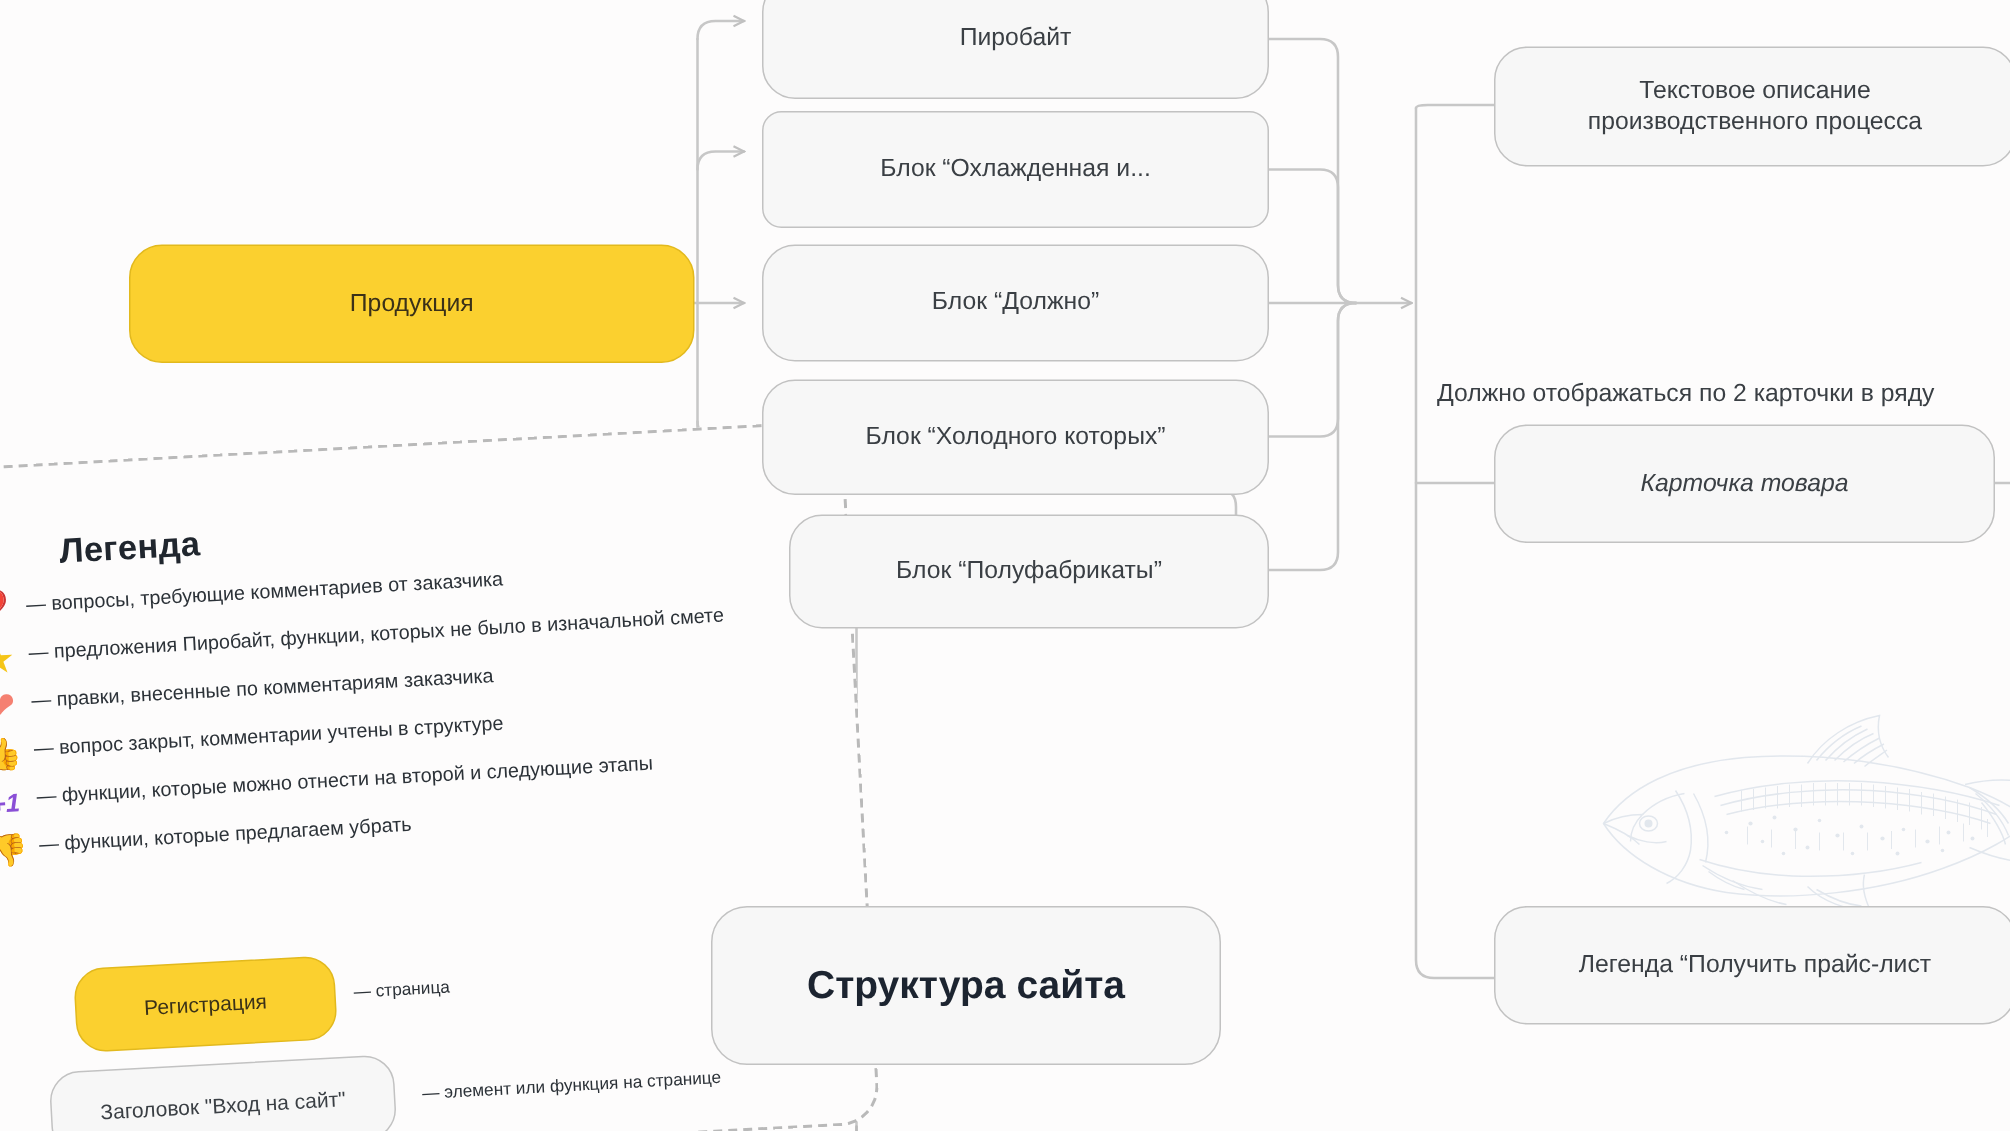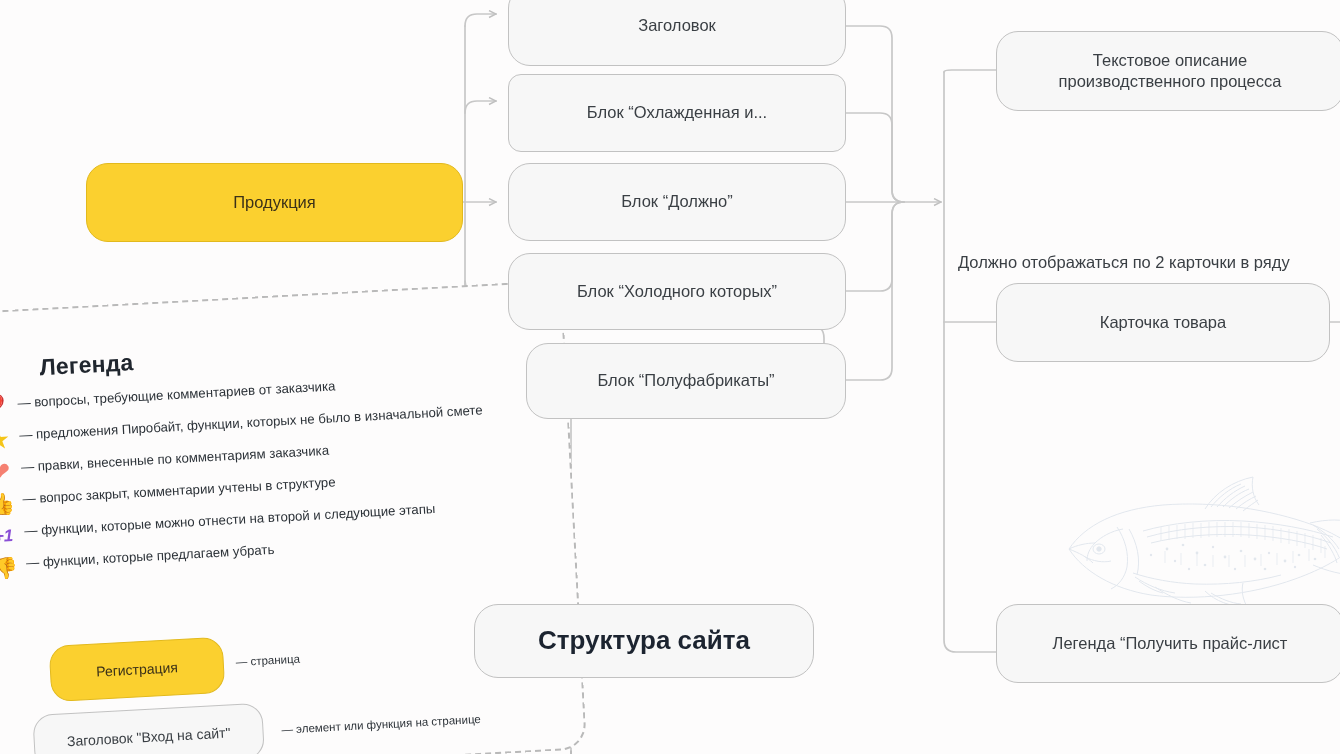--- a/index.html
+++ b/index.html
@@ -303,49 +303,49 @@
       <path d="M0 330 L470 288 Q530 282, 533 308 V604"></path>
       <path d="M571 700 V754"></path>
     </g>
   </svg>
 
   <div class="node yellow" style="left:86px; top:163px; width:377px; height:79px;">
     <span>Продукция</span>
   </div>
 
   <div class="node" style="left:508px; top:-14px; width:338px; height:80px;">
-    <span>Заголовок</span>
+    <span>Пиробайт</span>
   </div>
 
   <div class="node" style="left:508px; top:74px; width:338px; height:78px;border-radius:13px;">
     <span>Блок “Охлажденная и...</span>
   </div>
 
   <div class="node" style="left:508px; top:163px; width:338px; height:78px;">
     <span>Блок “Должно”</span>
   </div>
 
   <div class="node" style="left:508px; top:253px; width:338px; height:77px;">
     <span>Блок “Холодного которых”</span>
   </div>
 
   <div class="node" style="left:526px; top:343px; width:320px; height:76px;">
     <span>Блок “Полуфабрикаты”</span>
   </div>
 
-  <div class="node title" style="left:474px; top:604px; width:340px; height:74px;">
+  <div class="node title" style="left:474px; top:604px; width:340px; height:106px;">
     <span>Структура сайта</span>
   </div>
 
   <div class="node" style="left:996px; top:31px; width:348px; height:80px; white-space:pre-line;">
     <span>Текстовое описание
 производственного процесса</span>
   </div>
 
-  <div class="node" style="left:996px; top:283px; width:334px; height:79px;">
+  <div class="node" style="left:996px; top:283px; width:334px; height:79px;font-style:italic;">
     <span>Карточка товара</span>
   </div>
 
   <div class="node" style="left:996px; top:604px; width:348px; height:79px;">
     <span>Легенда “Получить прайс-лист</span>
   </div>
 
   <div class="annotation" style="left:958px; top:253px;">
     <span>Должно отображаться по 2 карточки в ряду</span>
   </div>

